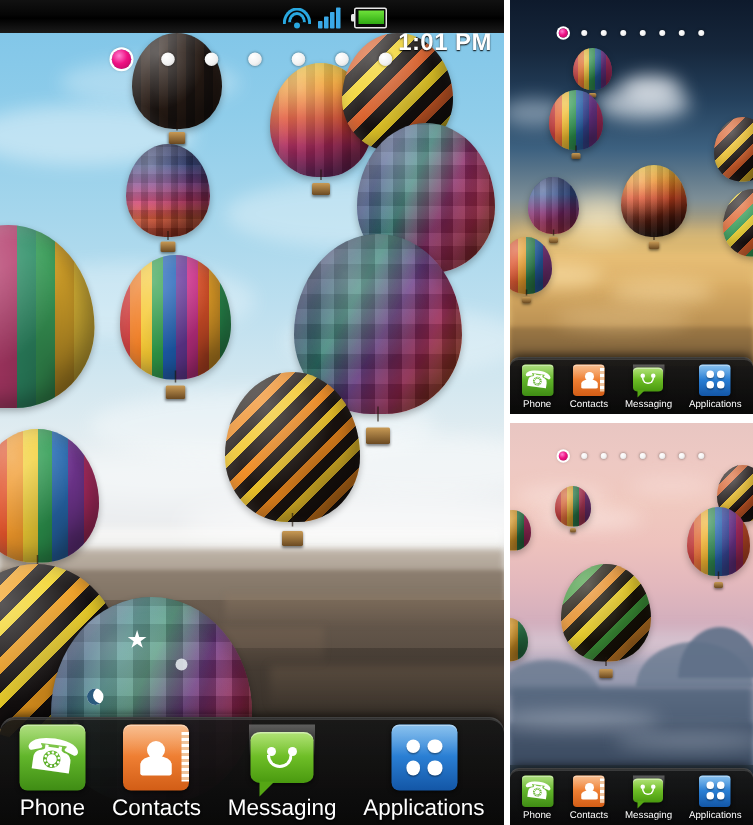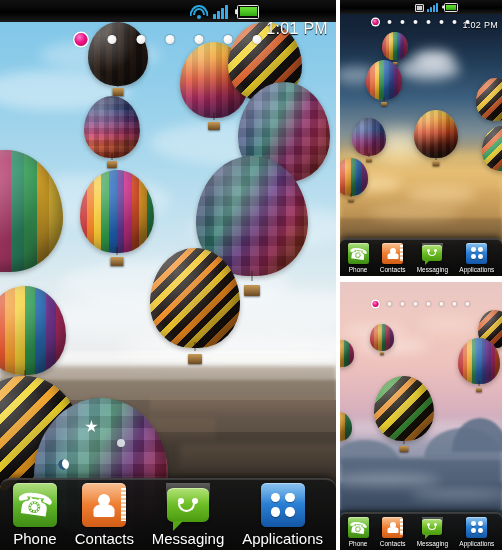--- a/index.html
+++ b/index.html
@@ -12,21 +12,21 @@
   .panel { position:absolute; overflow:hidden; background:#000; }
 
   
   .statusbar {
     position:absolute; left:0; top:0; width:100%;
     background:linear-gradient(to bottom,#111 0%,#050505 45%,#000 55%,#1b1b1b 100%);
     display:flex; align-items:center; justify-content:flex-end;
     color:#fff; z-index:40;
   }
   .sb-icons { display:flex; align-items:flex-end; gap:4px; }
-  .sb-clock { font-weight:normal; color:#fff; letter-spacing:.3px;
+  .sb-clock { font-weight:bold; color:#fff; letter-spacing:.3px;
      text-shadow:0 1px 1px #000; white-space:nowrap;margin-top:36px; }
 
   
   .wifi { position:relative; display:inline-block; }
   .wifi i { position:absolute; display:block; border-radius:50% 50% 0 0/100% 100% 0 0;
      border:2px solid #29a8e0; border-bottom:none; left:50%; transform:translateX(-50%); }
   .wifi .dot { position:absolute; left:50%; bottom:0; transform:translateX(-50%);
      background:#29a8e0; border-radius:50%; }
 
   
@@ -415,35 +415,20 @@
       <div class="balloon" style="left:136px;top:78px;width:38px;height:50px;">
         <div class="env" style="background:
           repeating-linear-gradient(135deg,#f2c42a 0 5px,#1a1210 5px 10px,#e0622a 10px 15px,#1a1210 15px 21px);"></div>
       </div>
       <div class="balloon" style="left:142px;top:126px;width:40px;height:52px;">
         <div class="env" style="background:
           repeating-linear-gradient(135deg,#2f9a52 0 5px,#f2d42a 5px 10px,#1a1210 10px 16px,#e0622a 16px 21px);"></div>
       </div>
     </div>
 
-    <div class="statusbar" style="height:14px;padding-right:4px;">
-      <div class="sb-icons" style="margin-right:4px;gap:3px;">
-        <span class="sqicon" style="width:9px;height:8px;"></span>
-        <span class="sig" style="height:9px;">
-          <b style="width:2px;height:3px;"></b>
-          <b style="width:2px;height:5px;"></b>
-          <b style="width:2px;height:7px;"></b>
-          <b style="width:2px;height:9px;"></b>
-        </span>
-        <span class="batt" style="width:14px;height:9px;margin-left:3px;padding:1px;">
-          <u style="width:100%;height:100%;"></u>
-        </span>
-      </div>
-      <span class="sb-clock" style="font-size:9px;">1:02 PM</span>
-    </div>
 
     <div class="dots" style="top:19px;gap:9px;">
       <span class="on" style="width:6px;height:6px;"></span>
       <span style="width:4px;height:4px;"></span>
       <span style="width:4px;height:4px;"></span>
       <span style="width:4px;height:4px;"></span>
       <span style="width:4px;height:4px;"></span>
       <span style="width:4px;height:4px;"></span>
       <span style="width:4px;height:4px;"></span>
       <span style="width:4px;height:4px;"></span>

